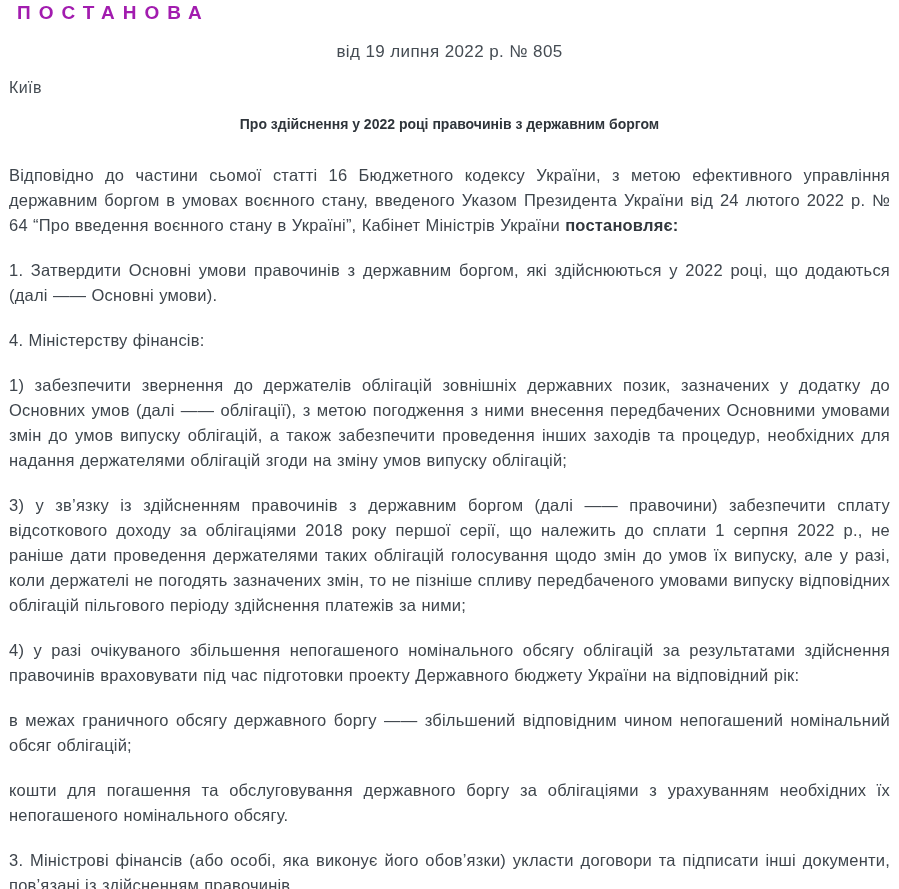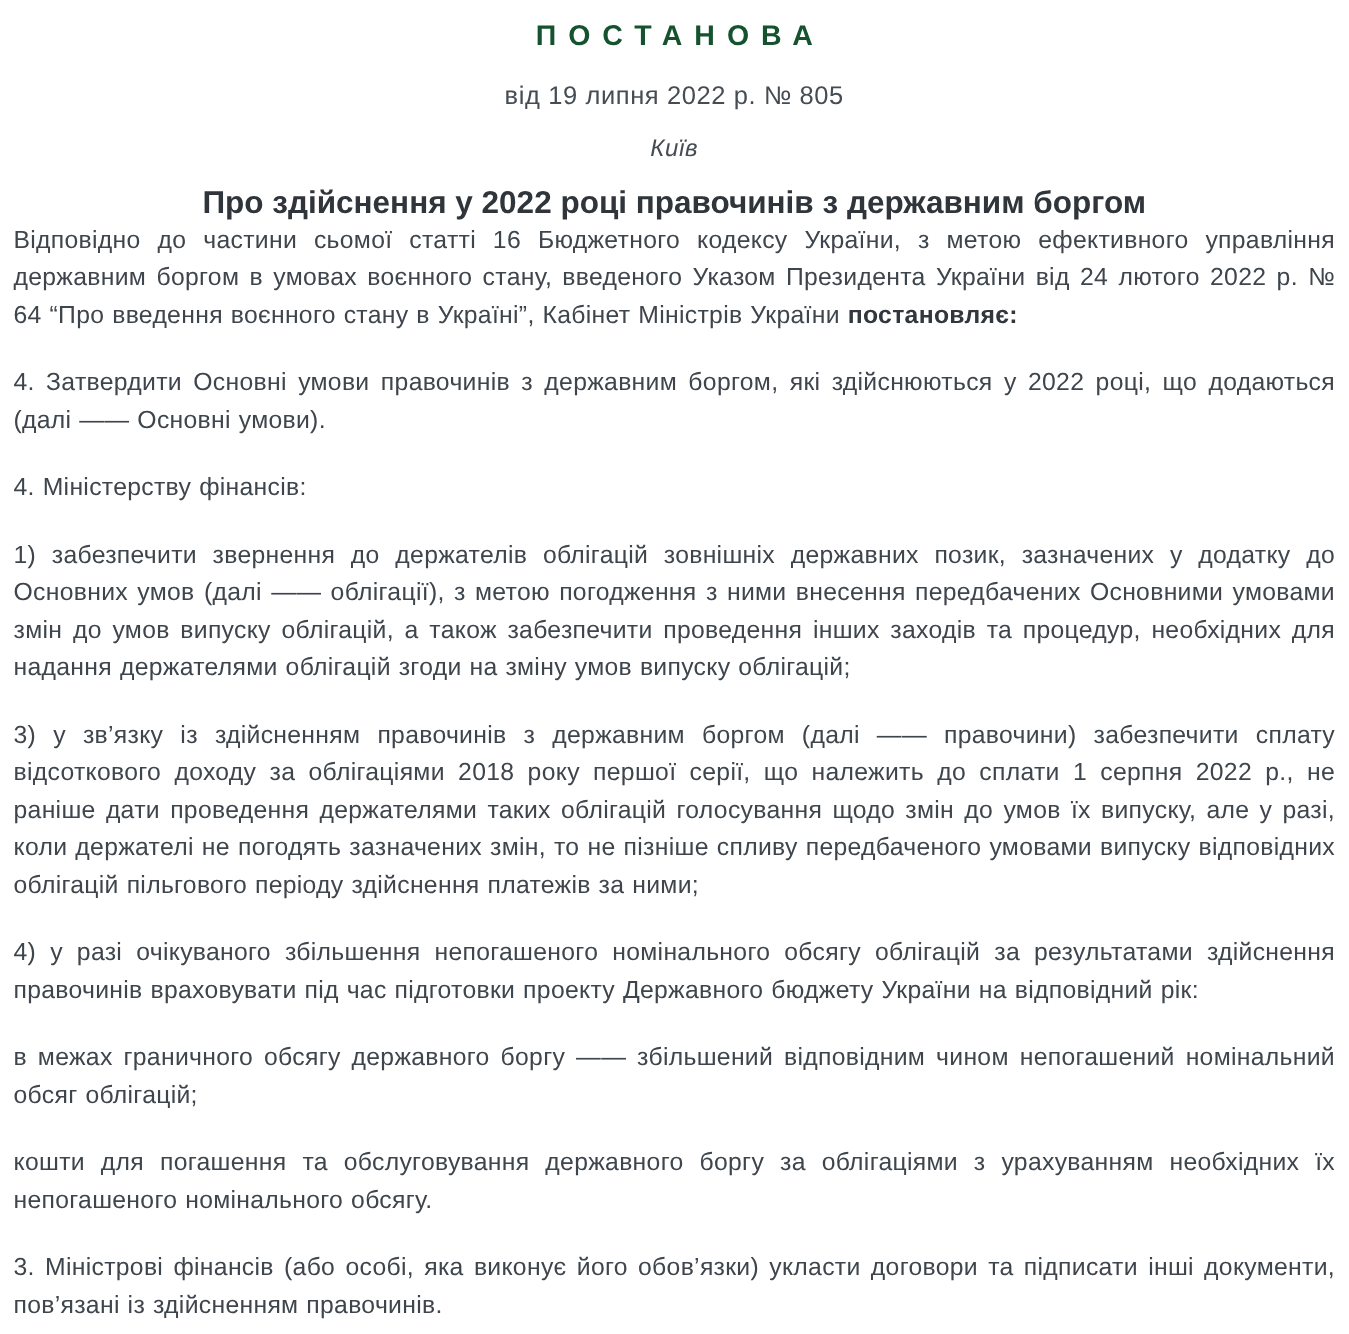--- a/index.html
+++ b/index.html
@@ -12,65 +12,64 @@
     min-height: 889px;
     font-family: "Liberation Sans", "DejaVu Sans", sans-serif;
     color: #3e454c;
     -webkit-font-smoothing: antialiased;
   }
   .page {
     padding: 2px 9px 8px 9px;
     box-sizing: border-box;
   }
   .doc-type {
-    text-align: center;
+    text-align: left;
     font-size: 19px;
     font-weight: 700;
     letter-spacing: 8px;
     text-indent: 8px; 
-    color: #14532d;
-    margin: 12px;
+    color: #a21caf;
+    margin: 0;
     line-height: 22px;
   }
   .date-line {
     text-align: center;
     font-size: 17px;
     font-weight: 400;
     color: #454c53;
     letter-spacing: 0.4px;
     margin: 18px 0 2px 0;
     line-height: 20px;
   }
   .city {
-    text-align: center;
+    text-align: left;
     font-size: 16px;
     color: #454c53;
     letter-spacing: 0.4px;
     margin: 16px 0 0 0;
     line-height: 20px;
-    font-style: italic;
   }
   .doc-title {
     text-align: center;
-    font-size: 21px;
+    font-size: 14px;
     font-weight: 700;
     color: #2f353b;
     margin: 15px 0 0 0;
     line-height: 22px;
   }
   p.body-par {
     font-size: 16.5px;
     line-height: 25px;
     text-align: justify;
     margin: 20px 0 0 0;
     letter-spacing: 0.2px;
     word-spacing: 0.5px;
   }
   p.body-par:first-of-type {
-    margin-top: 1px;
+    margin-top: 28px;
   }
   .bold-run {
     font-weight: 700;
     color: #31373d;
   }
 </style>
 </head>
 <body>
 
 <div class="page">
@@ -78,21 +77,21 @@
   <h1 class="doc-type">ПОСТАНОВА</h1>
 
   <div class="date-line">від 19 липня 2022 р. № 805</div>
 
   <div class="city">Київ</div>
 
   <h2 class="doc-title">Про здійснення у 2022 році правочинів з державним боргом</h2>
 
   <p class="body-par"><span>Відповідно до частини сьомої статті 16 Бюджетного кодексу України, з метою ефективного управління державним боргом в умовах воєнного стану, введеного Указом Президента України від 24 лютого 2022 р. № 64 “Про введення воєнного стану в Україні”, Кабінет Міністрів України </span><span class="bold-run">постановляє:</span></p>
 
-  <p class="body-par">4. Затвердити Основні умови правочинів з державним боргом, які здійснюються у 2022 році, що додаються (далі —— Основні умови).</p>
+  <p class="body-par">1. Затвердити Основні умови правочинів з державним боргом, які здійснюються у 2022 році, що додаються (далі —— Основні умови).</p>
   <p class="body-par">4. Міністерству фінансів:</p>
   <p class="body-par">1) забезпечити звернення до держателів облігацій зовнішніх державних позик, зазначених у додатку до Основних умов (далі —— облігації), з метою погодження з ними внесення передбачених Основними умовами змін до умов випуску облігацій, а також забезпечити проведення інших заходів та процедур, необхідних для надання держателями облігацій згоди на зміну умов випуску облігацій;</p>
   <p class="body-par">3) у зв’язку із здійсненням правочинів з державним боргом (далі —— правочини) забезпечити сплату відсоткового доходу за облігаціями 2018 року першої серії, що належить до сплати 1 серпня 2022 р., не раніше дати проведення держателями таких облігацій голосування щодо змін до умов їх випуску, але у разі, коли держателі не погодять зазначених змін, то не пізніше спливу передбаченого умовами випуску відповідних облігацій пільгового періоду здійснення платежів за ними;</p>
   <p class="body-par">4) у разі очікуваного збільшення непогашеного номінального обсягу облігацій за результатами здійснення правочинів враховувати під час підготовки проекту Державного бюджету України на відповідний рік:</p>
   <p class="body-par">в межах граничного обсягу державного боргу —— збільшений відповідним чином непогашений номінальний обсяг облігацій;</p>
   <p class="body-par">кошти для погашення та обслуговування державного боргу за облігаціями з урахуванням необхідних їх непогашеного номінального обсягу.</p>
   <p class="body-par">3. Міністрові фінансів (або особі, яка виконує його обов’язки) укласти договори та підписати інші документи, пов’язані із здійсненням правочинів.</p>
 
 </div>
 

